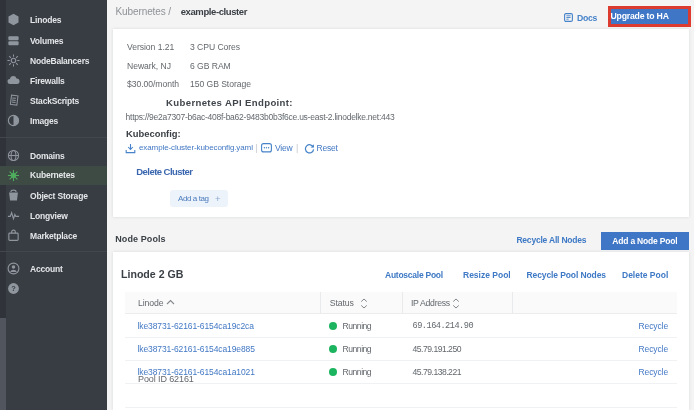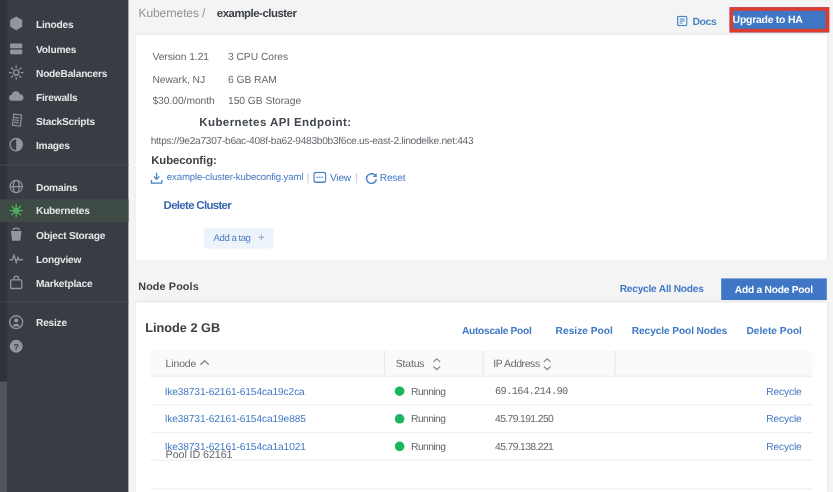--- a/index.html
+++ b/index.html
@@ -124,21 +124,21 @@
       </svg>
       <span class="tx">Marketplace</span>
     </div>
     <div class="sdiv" style="top:251px"></div>
     <div class="nav" style="top:259px">
       <svg class="ic" viewBox="0 0 14 14">
         <circle cx="7" cy="7" r="5.8" fill="none" stroke="#90969d" stroke-width="1.2"></circle>
         <circle cx="7" cy="5.4" r="1.9" fill="#90969d"></circle>
         <path d="M3.4 10.8 a3.9 3.9 0 0 1 7.2 0" fill="#90969d"></path>
       </svg>
-      <span class="tx">Resize</span>
+      <span class="tx">Account</span>
     </div>
     <div class="nav" style="top:279px">
       <svg class="ic" viewBox="0 0 14 14">
         <circle cx="7" cy="7" r="5.8" fill="#90969d"></circle>
         <text x="7" y="10" font-size="8" font-weight="bold" fill="#383d44" text-anchor="middle" font-family="Liberation Sans">?</text>
       </svg>
     </div>
     <div id="sbthumb"></div>
   </div>
 

